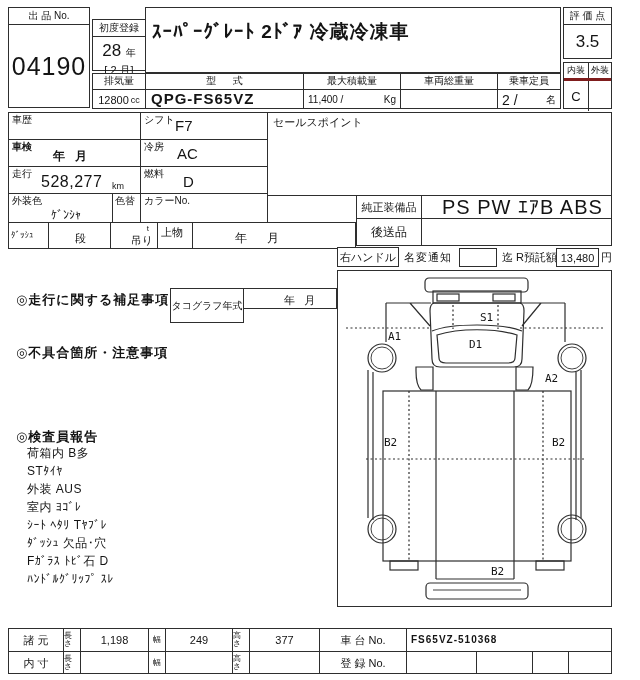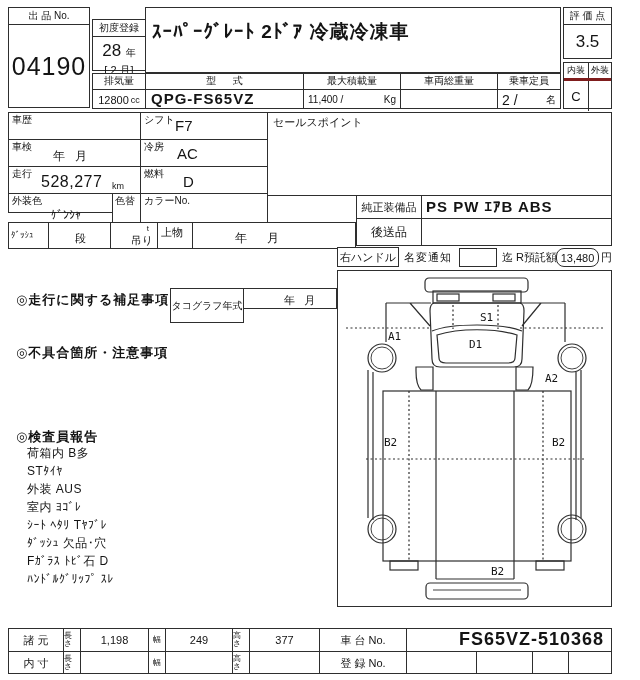--- a/index.html
+++ b/index.html
@@ -86,38 +86,38 @@
   </div>
 </div>
 
 <div class="abs bx" style="left:8px;top:112px;width:133px;height:28px;">
   <span class="cell-label">車歴</span>
 </div>
 <div class="abs bx" style="left:140px;top:112px;width:128px;height:28px;">
   <span class="cell-label">シフト</span>
   <span style="position:absolute;left:34px;top:4px;font-size:15px;">F7</span>
 </div>
-<div class="abs bx" style="left:8px;top:139px;width:133px;height:28px;">
+<div class="abs bx" style="left:8px;top:139px;width:133px;height:28px;font-weight:bold;">
   <span class="cell-label">車検</span>
   <span class="pre" style="position:absolute;left:44px;top:8px;font-size:12px;">年   月</span>
 </div>
 <div class="abs bx" style="left:140px;top:139px;width:128px;height:28px;">
   <span class="cell-label">冷房</span>
   <span style="position:absolute;left:36px;top:5px;font-size:15px;">AC</span>
 </div>
 <div class="abs bx" style="left:8px;top:166px;width:133px;height:28px;">
   <span class="cell-label">走行</span>
   <span style="position:absolute;left:32px;top:6px;font-size:16px;letter-spacing:0.5px;">528,277</span>
   <span style="position:absolute;left:103px;top:14px;font-size:9px;">km</span>
 </div>
 <div class="abs bx" style="left:140px;top:166px;width:128px;height:28px;">
   <span class="cell-label">燃料</span>
   <span style="position:absolute;left:42px;top:6px;font-size:15px;">D</span>
 </div>
-<div class="abs bx" style="left:8px;top:193px;width:105px;height:20px;">
+<div class="abs bx" style="left:8px;top:193px;width:105px;height:30px;">
   <span class="cell-label">外装色</span>
   <span style="position:absolute;left:4px;top:14px;font-size:12px;margin-left:38px;">ｹﾞﾝｼｬ</span>
 </div>
 <div class="abs bx" style="left:112px;top:193px;width:29px;height:30px;">
   <span class="cell-label" style="left:2px;">色替</span>
 </div>
 <div class="abs bx" style="left:140px;top:193px;width:128px;height:30px;">
   <span class="cell-label">カラーNo.</span>
 </div>
 <div class="abs bx" style="left:8px;top:222px;width:41px;height:27px;">
@@ -137,31 +137,31 @@
   <span class="pre" style="position:absolute;left:42px;top:7px;font-size:12px;">年      月</span>
 </div>
 
 <div class="abs bx" style="left:267px;top:112px;width:345px;height:84px;">
   <span class="cell-label" style="font-size:11px;top:3px;left:5px;">セールスポイント</span>
   <div></div>
 </div>
 
 <div class="abs bx flexrow" style="left:356px;top:195px;width:256px;height:24px;">
   <div class="center" style="width:64px;border-right:1px solid #2e2e2e;font-size:11px;">純正装備品</div>
-  <div style="flex:1;font-size:15px;font-weight:bold;line-height:22px;padding-left:4px;letter-spacing:1px;">PS PW ｴｱB ABS</div>
+  <div style="flex:1;font-size:20px;font-weight:normal;line-height:22px;padding-left:4px;letter-spacing:1px;margin-left:16px;">PS PW ｴｱB ABS</div>
 </div>
 <div class="abs bx flexrow" style="left:356px;top:218px;width:256px;height:28px;">
   <div class="center" style="width:64px;border-right:1px solid #2e2e2e;font-size:12px;">後送品</div>
 </div>
 
 <div class="abs bx center" style="left:337px;top:247px;width:62px;height:20px;font-size:11px;">右ハンドル</div>
 <span class="abs" style="left:404px;top:250px;font-size:11px;letter-spacing:1px;">名変通知</span>
 <div class="abs bx" style="left:459px;top:248px;width:38px;height:19px;"></div>
 <span class="abs" style="left:502px;top:250px;font-size:11px;">迄 R預託額</span>
-<div class="abs bx center" style="left:556px;top:248px;width:43px;height:19px;font-size:11px;border-radius:8px;">13,480</div>
+<div class="abs bx center" style="left:556px;top:248px;width:43px;height:19px;font-size:11px;">13,480</div>
 <span class="abs" style="left:601px;top:250px;font-size:11px;">円</span>
 
 <div class="abs note-title" style="left:16px;top:291px;">◎走行に関する補足事項</div>
 <div class="abs bx center" style="left:170px;top:288px;width:74px;height:35px;font-size:10px;">タコグラフ年式</div>
 <div class="abs bx" style="left:243px;top:288px;width:94px;height:21px;">
   <span class="pre" style="position:absolute;left:40px;top:4px;font-size:11px;">年   月</span>
 </div>
 <div class="abs note-title" style="left:16px;top:344px;">◎不具合箇所・注意事項</div>
 <div class="abs note-title" style="left:16px;top:428px;">◎検査員報告</div>
 <div class="abs" style="left:27px;top:444px;">
@@ -236,21 +236,21 @@
 <div class="abs bx" style="left:8px;top:628px;width:604px;height:46px;">
   <div class="flexrow" style="height:22px;border-bottom:1px solid #2e2e2e;">
     <div class="center" style="width:54px;border-right:1px solid #2e2e2e;font-size:11px;white-space:pre;">諸 元</div>
     <div class="center vsmall" style="width:16px;border-right:1px solid #2e2e2e;">長さ</div>
     <div class="center" style="width:67px;border-right:1px solid #2e2e2e;font-size:11px;">1,198</div>
     <div class="center vsmall" style="width:16px;border-right:1px solid #2e2e2e;">幅</div>
     <div class="center" style="width:66px;border-right:1px solid #2e2e2e;font-size:11px;">249</div>
     <div class="center vsmall" style="width:16px;border-right:1px solid #2e2e2e;">高さ</div>
     <div class="center" style="width:69px;border-right:1px solid #2e2e2e;font-size:11px;">377</div>
     <div class="center" style="width:86px;border-right:1px solid #2e2e2e;font-size:11px;white-space:pre;">車 台 No.</div>
-    <div style="flex:1;font-size:18px;font-weight:bold;line-height:21px;padding-left:4px;letter-spacing:1px;margin-left:48px;">FS65VZ-510368</div>
+    <div style="flex:1;font-size:10px;font-weight:bold;line-height:21px;padding-left:4px;letter-spacing:1px;">FS65VZ-510368</div>
   </div>
   <div class="flexrow" style="height:22px;">
     <div class="center" style="width:54px;border-right:1px solid #2e2e2e;font-size:11px;white-space:pre;">内 寸</div>
     <div class="center vsmall" style="width:16px;border-right:1px solid #2e2e2e;">長さ</div>
     <div style="width:67px;border-right:1px solid #2e2e2e;"></div>
     <div class="center vsmall" style="width:16px;border-right:1px solid #2e2e2e;">幅</div>
     <div style="width:66px;border-right:1px solid #2e2e2e;"></div>
     <div class="center vsmall" style="width:16px;border-right:1px solid #2e2e2e;">高さ</div>
     <div style="width:69px;border-right:1px solid #2e2e2e;"></div>
     <div class="center" style="width:86px;border-right:1px solid #2e2e2e;font-size:11px;white-space:pre;">登 録 No.</div>

